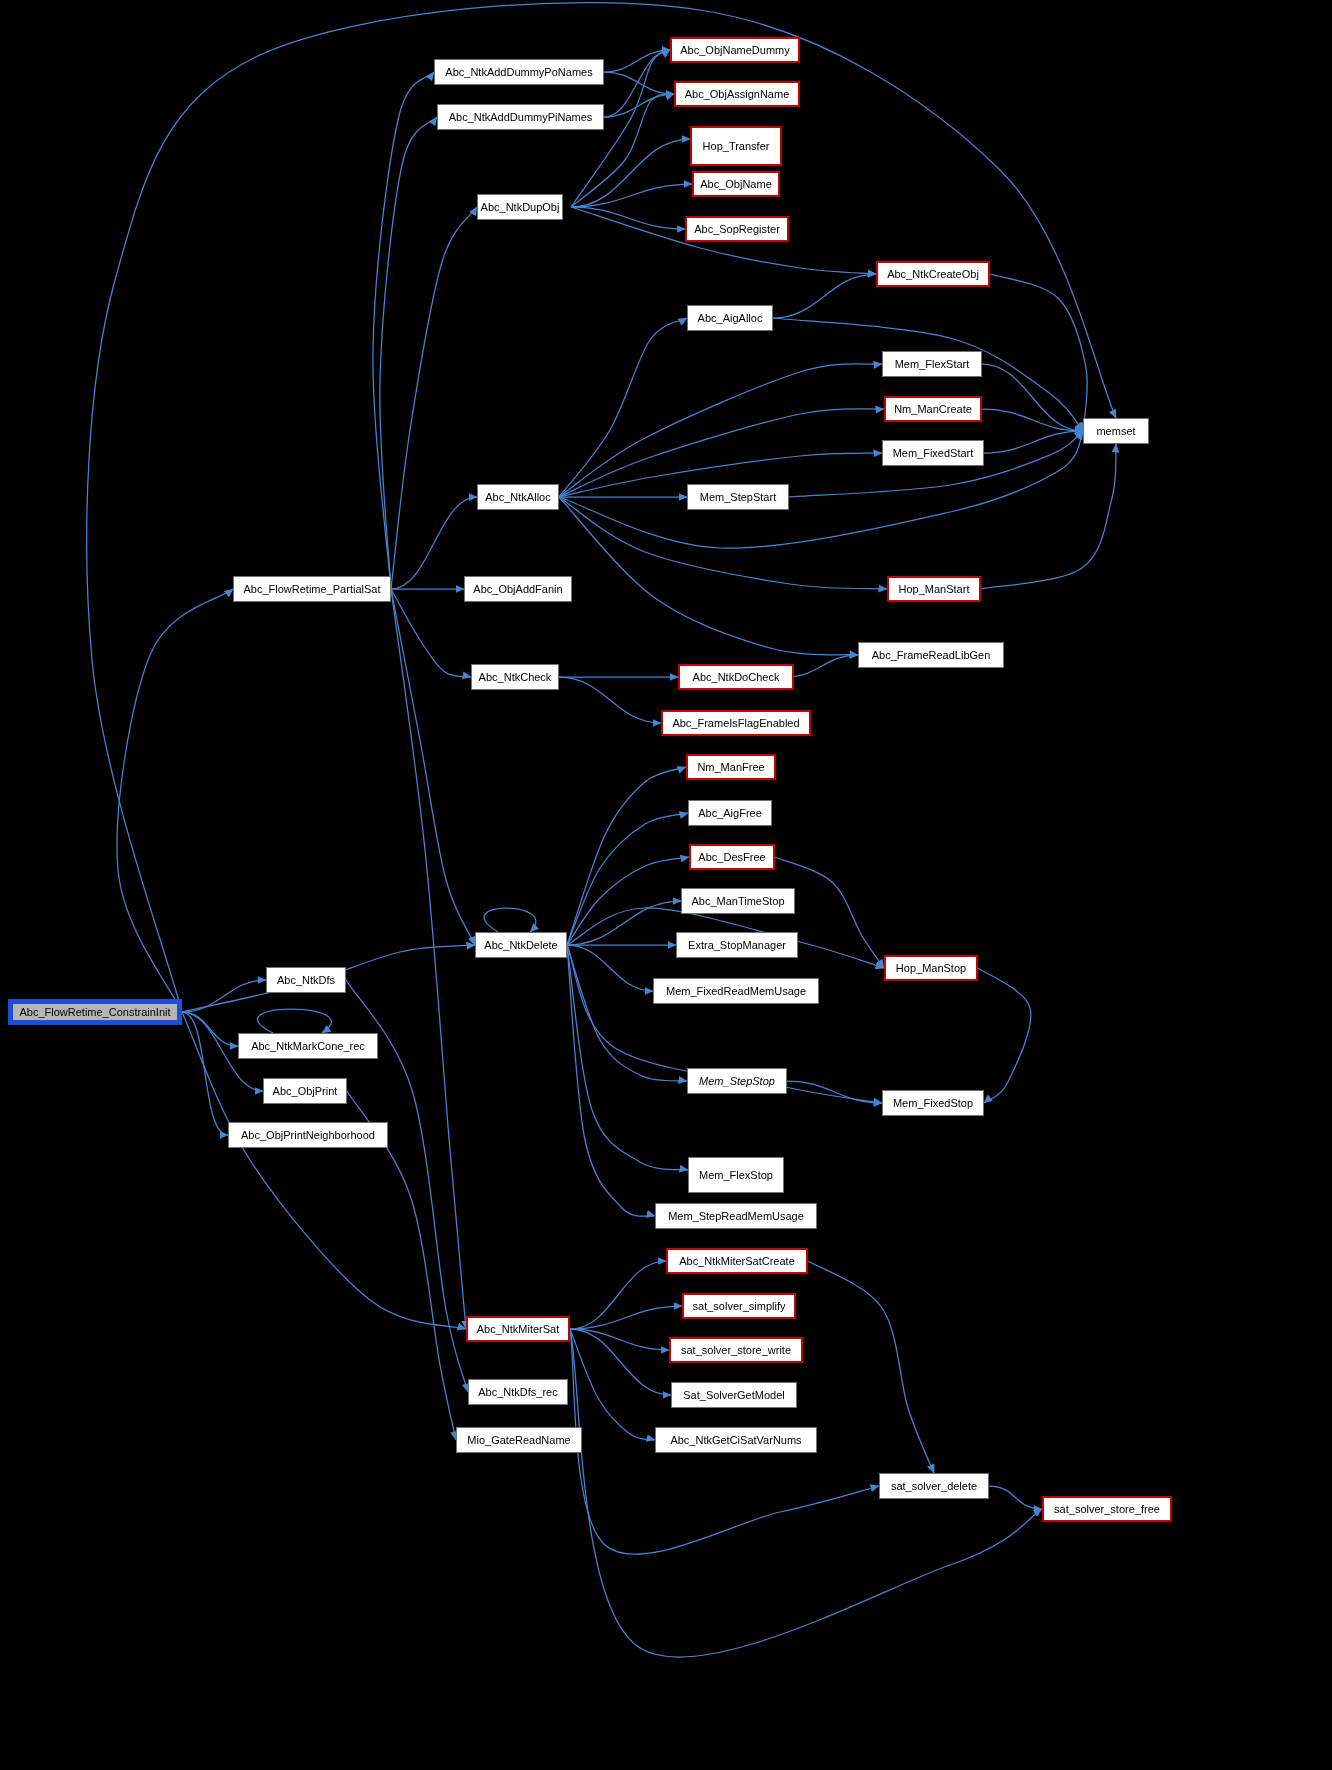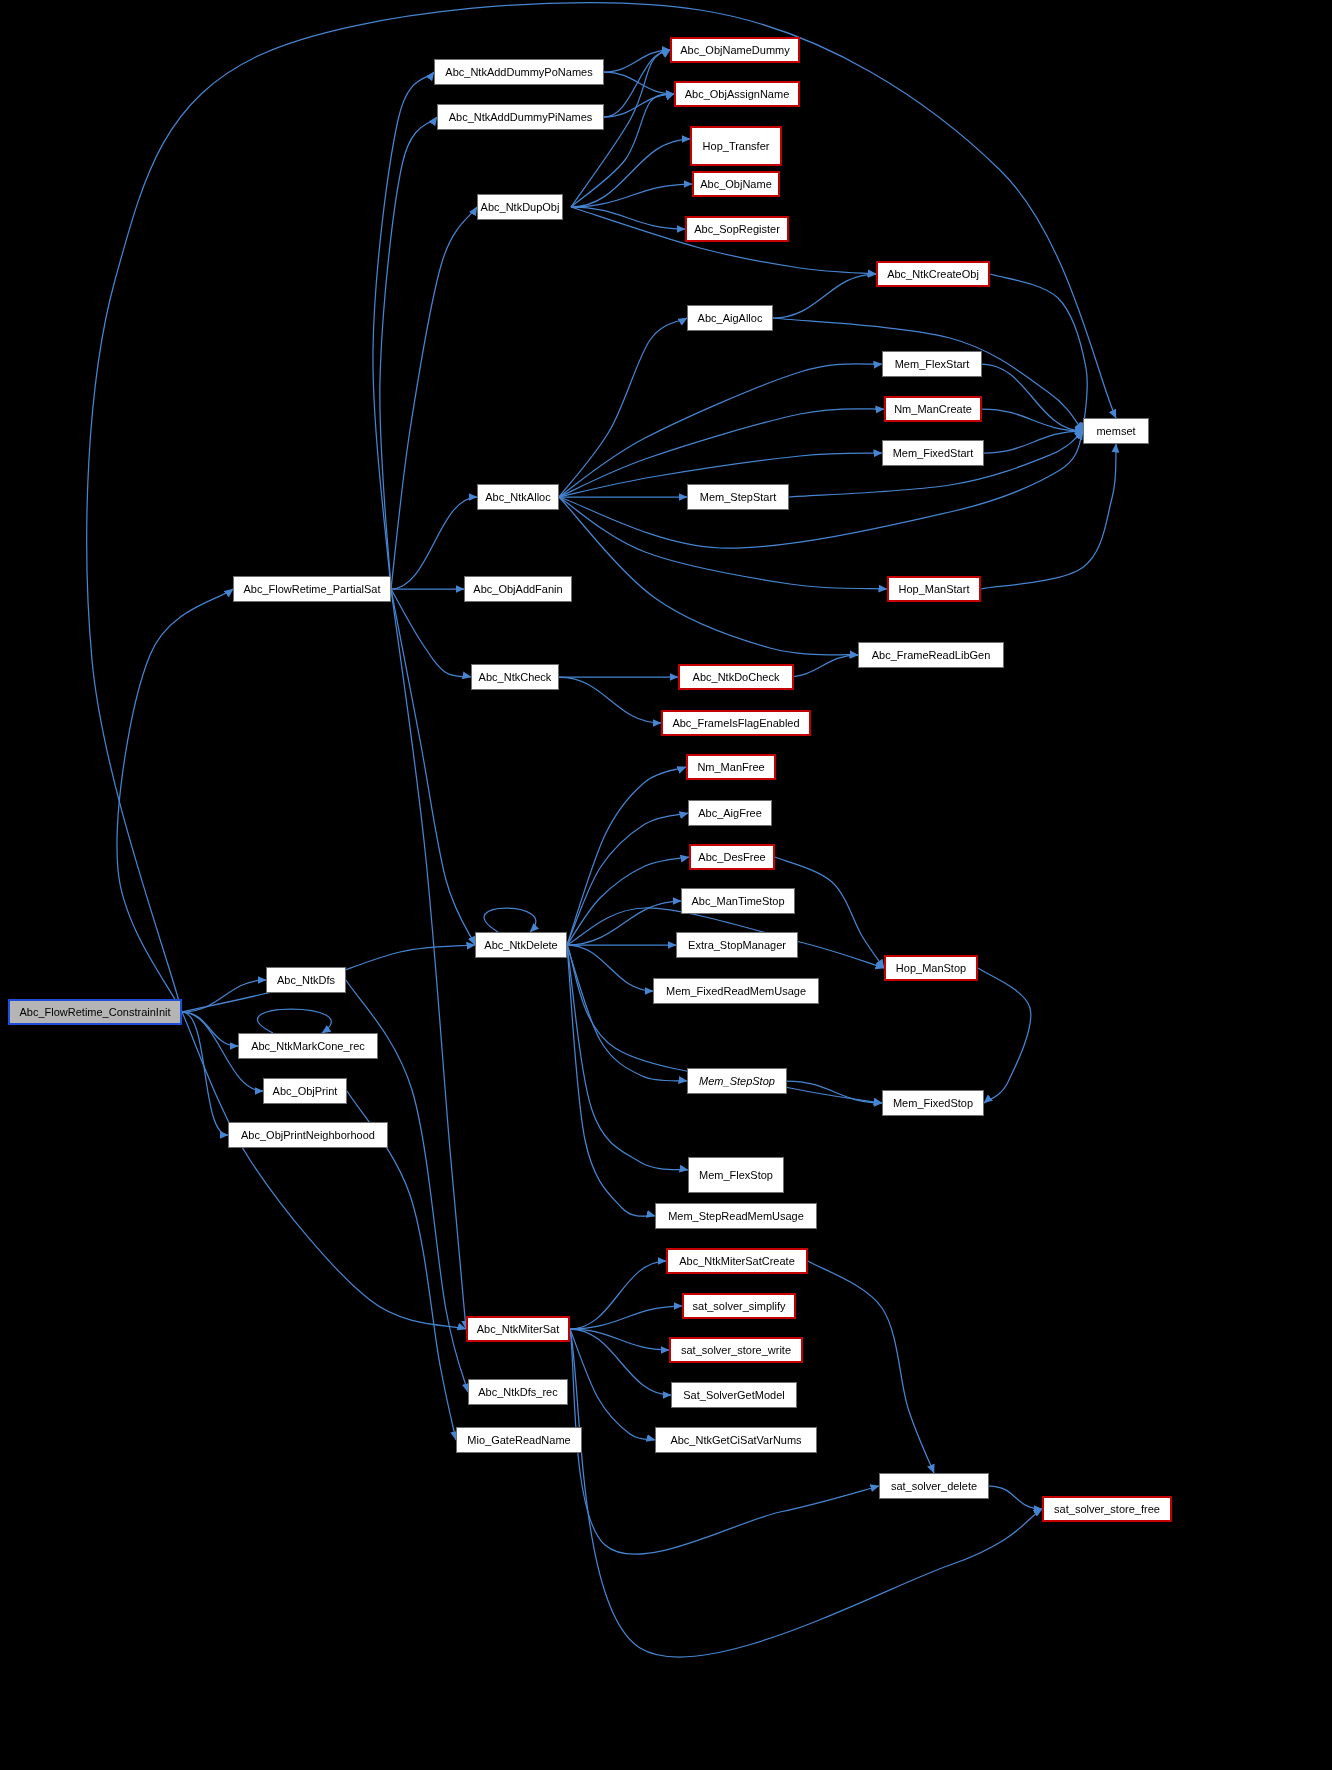--- a/index.html
+++ b/index.html
@@ -6,21 +6,21 @@
   .graph{position:relative;width:1332px;height:1770px;background:var(--bg,#000);
          font-family:"Liberation Sans",sans-serif;overflow:hidden;}
   .edges{position:absolute;left:0;top:0;}
   .edge{fill:none;stroke:var(--edge,#4585d1);stroke-width:1.25px;}
   .arrow{fill:var(--edge,#4585d1);}
   .node{position:absolute;box-sizing:border-box;background:var(--node-fill,#fff);
         border:1px solid var(--node-border,#6f6f6f);color:var(--text,#000);
         font-size:11px;line-height:1;display:flex;align-items:center;justify-content:center;
         white-space:nowrap;overflow:hidden;padding:0 2px;cursor:pointer;}
   .node.red{border:2px solid var(--red-border,#c40000);}
-  .node.root{background:var(--root-fill,#b5b5b5);border:2px solid #1d4ed8;}
+  .node.root{background:var(--root-fill,#b5b5b5);border:5px solid #1d4ed8;}
   .node span{pointer-events:none;}
 </style>
 </head>
 <body>
 
 <div class="graph">
   <svg id="edge-layer" class="edges" width="1332" height="1770" viewBox="0 0 1332 1770">
     <defs>
       <marker id="arrowhead" markerWidth="10" markerHeight="8" refX="8.5" refY="4" orient="auto" markerUnits="userSpaceOnUse">
         <path d="M0,0 L9,4 L0,8 Z" class="arrow"></path>

